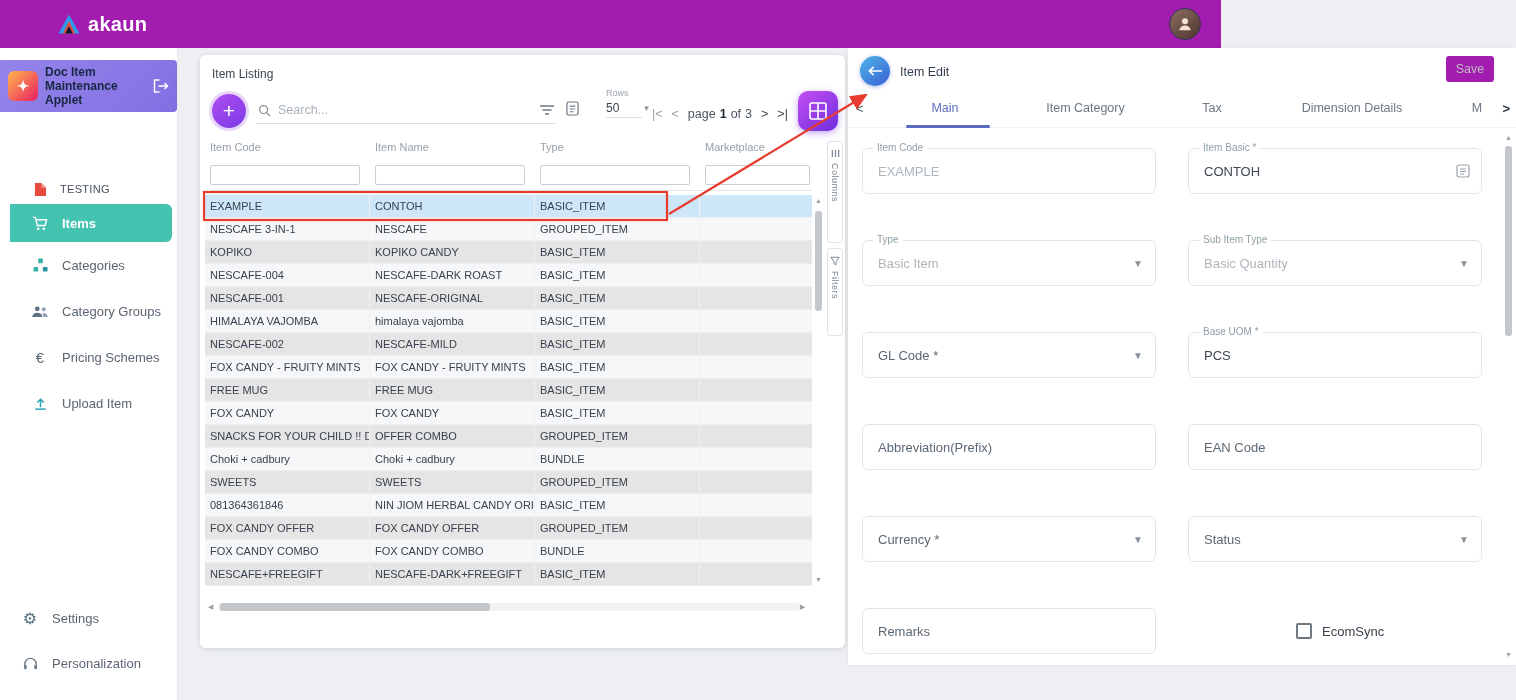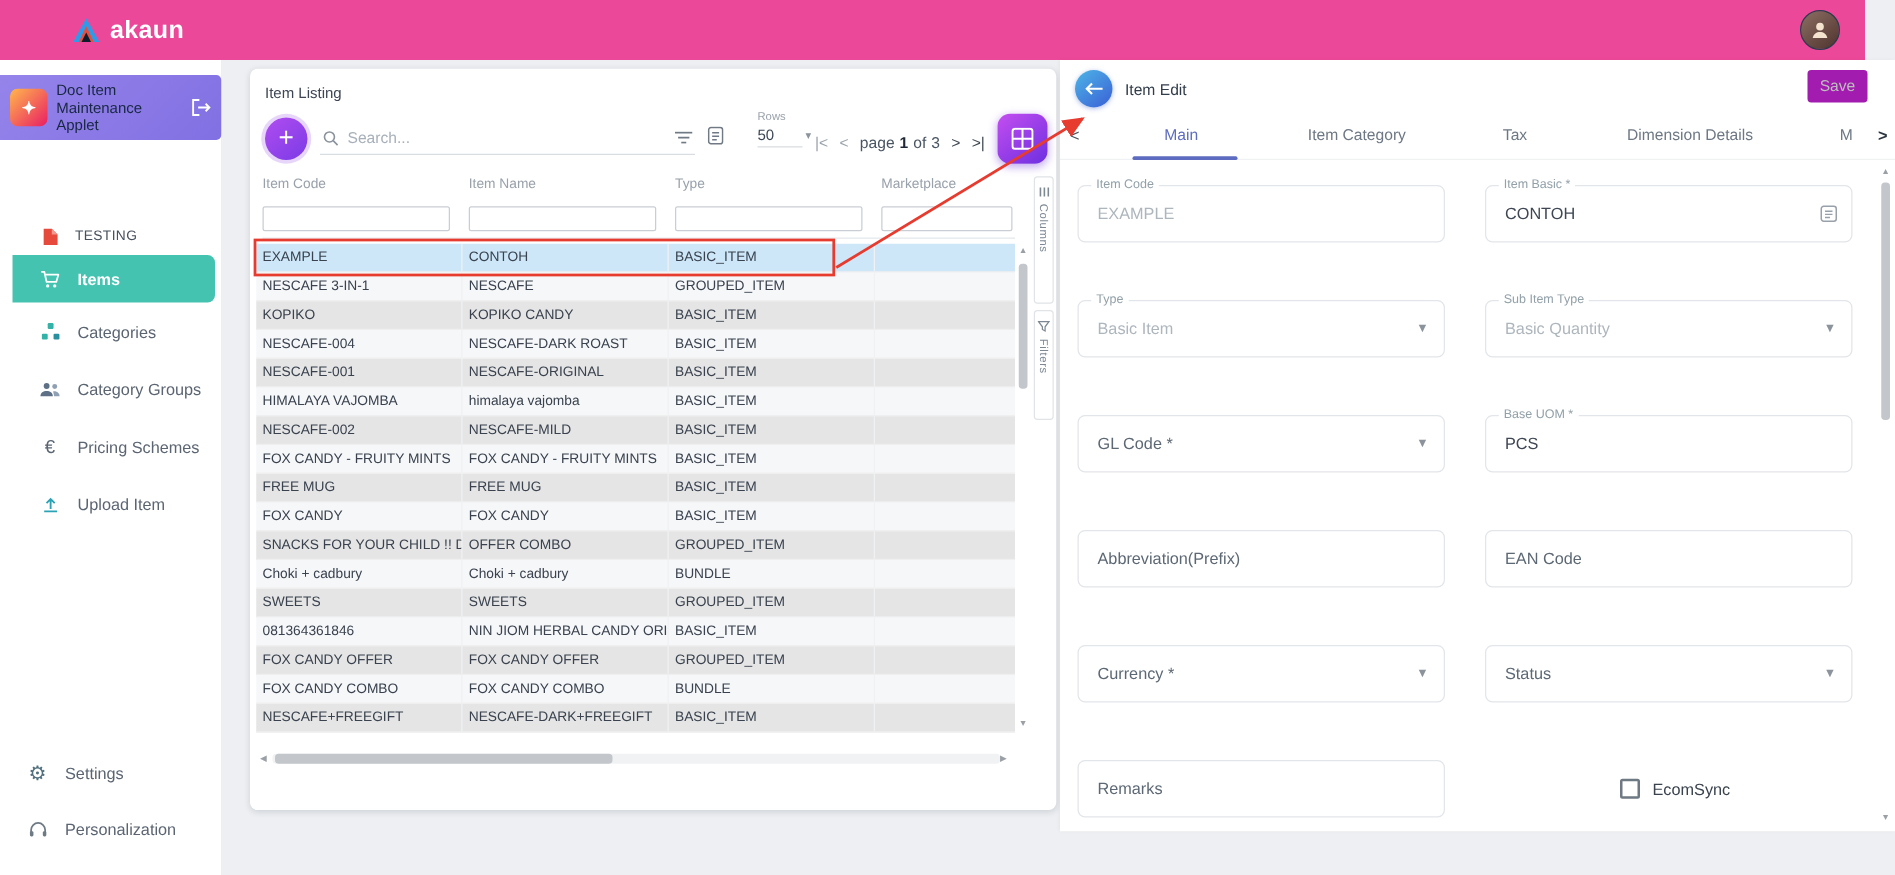--- a/index.html
+++ b/index.html
@@ -1,31 +1,31 @@
 <!DOCTYPE html>
 <html><head>
 <meta charset="utf-8">
 <style>
   * { box-sizing: border-box; margin: 0; padding: 0; }
   html,body { width:1516px; height:700px; overflow:hidden; }
   body { font-family:"Liberation Sans", sans-serif; background:#edeff2; position:relative; }
 
   
-  .topbar { position:absolute; left:0; top:0; width:1492px; height:48px; background:#ec4899; display:flex; align-items:center; }
+  .topbar { position:absolute; left:0; top:0; width:1221px; height:48px; background:#a21caf; display:flex; align-items:center; }
   .brand { display:flex; align-items:center; gap:8px; padding-left:58px; }
   .brand-name { color:#fff; font-weight:bold; font-size:20px; letter-spacing:.3px; }
   .avatar { position:absolute; right:20px; top:8px; width:32px; height:32px; border-radius:50%;
             background:linear-gradient(140deg,#8d6e63,#4e342e); display:flex; align-items:center; justify-content:center;
             border:1px solid #2c3a4e; cursor:pointer; }
 
   
   .sidebar { position:absolute; left:0; top:48px; width:178px; height:652px; background:#fff; border-right:1px solid #e7e9ec; }
   .applet-header { margin-top:12px; height:52px; background:linear-gradient(135deg,#9584ea,#8170e2); display:flex; align-items:center; padding:0 8px; gap:7px; border-radius:0 4px 4px 0; }
   .applet-icon { width:30px; height:30px; border-radius:6px; background:linear-gradient(135deg,#ffb74d,#e91e63); flex:none; display:flex; align-items:center; justify-content:center; color:#fff; font-size:14px; font-weight:bold; }
-  .applet-title { flex:1; font-size:12px; font-weight:normal; color:#182742; line-height:1.18; }
+  .applet-title { flex:1; font-size:12px; font-weight:bold; color:#182742; line-height:1.18; }
   .exit-btn { background:none; border:none; cursor:pointer; flex:none; display:flex; }
   .nav { position:absolute; left:10px; top:126px; width:178px; }
   .nav-item { display:flex; align-items:center; gap:12px; padding-left:20px; height:46px; font-size:13px; color:#5b6572; cursor:pointer; }
   .nav-item.small { height:30px; font-size:11px; color:#47505c; letter-spacing:.3px; gap:10px; }
   .nav-item.active { height:38px; margin-right:16px; border-radius:0 6px 6px 0; background:#44c3b1; color:#fff; font-weight:bold; }
   .nicon { width:20px; display:flex; justify-content:center; flex:none; }
   .sidebar-footer { position:absolute; left:0; top:548px; width:178px; }
   .sidebar-footer .nav-item { height:45px; }
 
   

